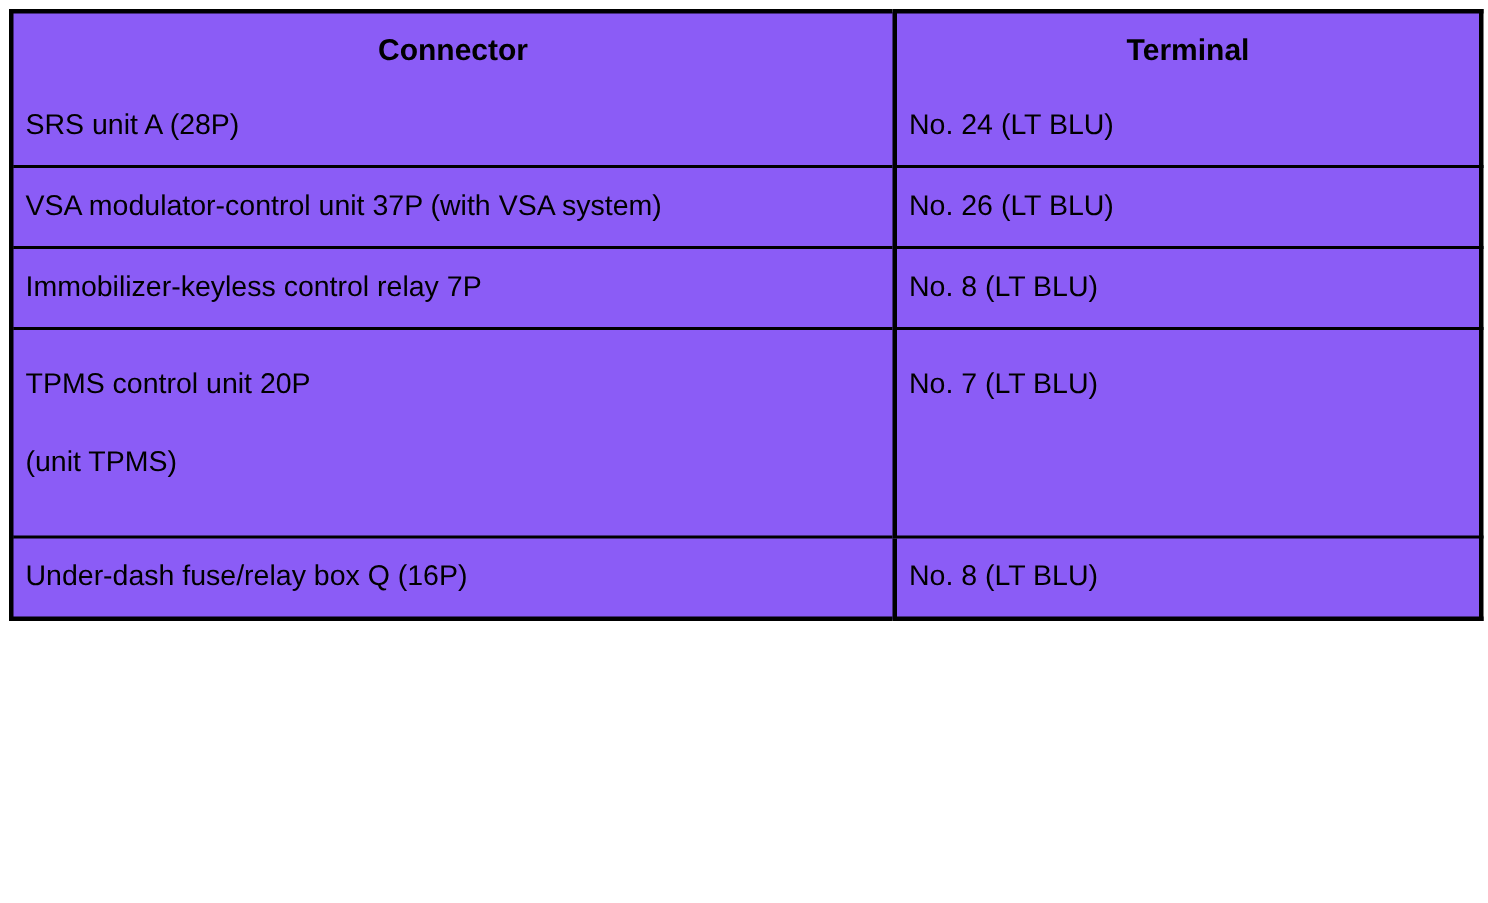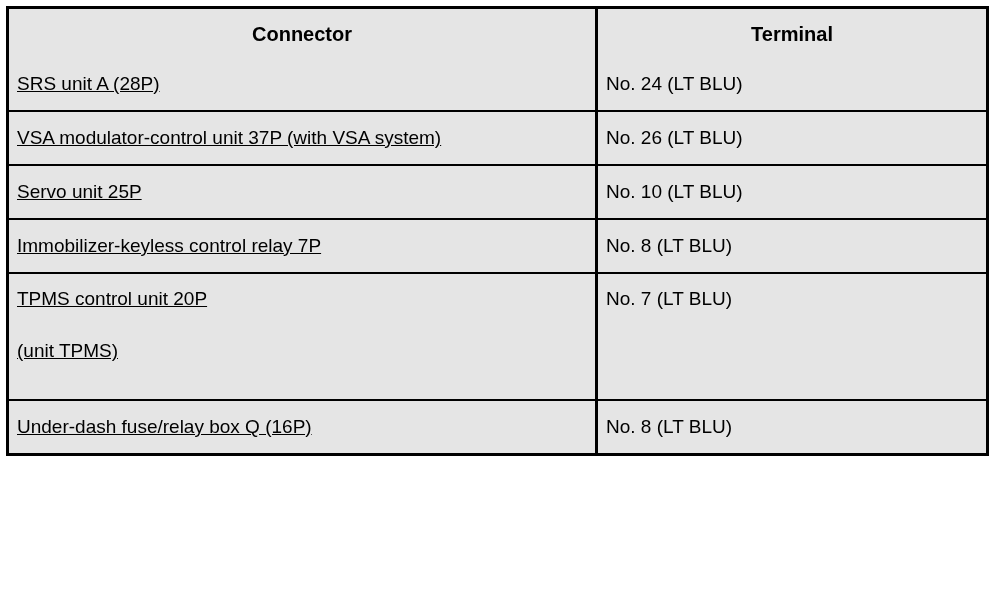--- a/index.html
+++ b/index.html
@@ -40,21 +40,21 @@
 
   .spec-table th,
   .spec-table td {
     border-right: 3px solid #000000;
     border-bottom: 2px solid #000000;
     padding: 0 8px;
     vertical-align: middle;
     font-size: 19px;
     line-height: 22px;
     color: #000000;
-    background: #e5e5e5;
+    background: #8b5cf6;
   }
 
   .spec-table th:last-child,
   .spec-table td:last-child {
     border-right: none;
   }
 
   .spec-table tr:last-child th,
   .spec-table tr:last-child td {
     border-bottom: none;
@@ -71,26 +71,25 @@
   .data-row td {
     height: 52px;
     text-align: left;
     font-weight: normal;
   }
 
   
   .data-row.tall td {
     height: 111px;
     vertical-align: top;
-    padding-top: 14px;
+    padding-top: 26px;
   }
 
   .cell-line {
     display: block;
-    text-decoration: underline;
   }
   .cell-line + .cell-line {
     margin-top: 30px;
   }
 </style>
 </head>
 <body>
 
 <div class="page">
 
@@ -118,26 +117,20 @@
 
       <tr class="data-row">
         <td>
           <span class="cell-line">VSA modulator-control unit 37P (with VSA system)</span>
         </td>
         <td>No. 26 (LT BLU)</td>
       </tr>
 
 
 
-      <tr class="data-row">
-        <td>
-          <span class="cell-line">Servo unit 25P</span>
-        </td>
-        <td>No. 10 (LT BLU)</td>
-      </tr>
 
       <tr class="data-row">
         <td>
           <span class="cell-line">Immobilizer-keyless control relay 7P</span>
         </td>
         <td>No. 8 (LT BLU)</td>
       </tr>
 
       <tr class="data-row tall">
         <td>

